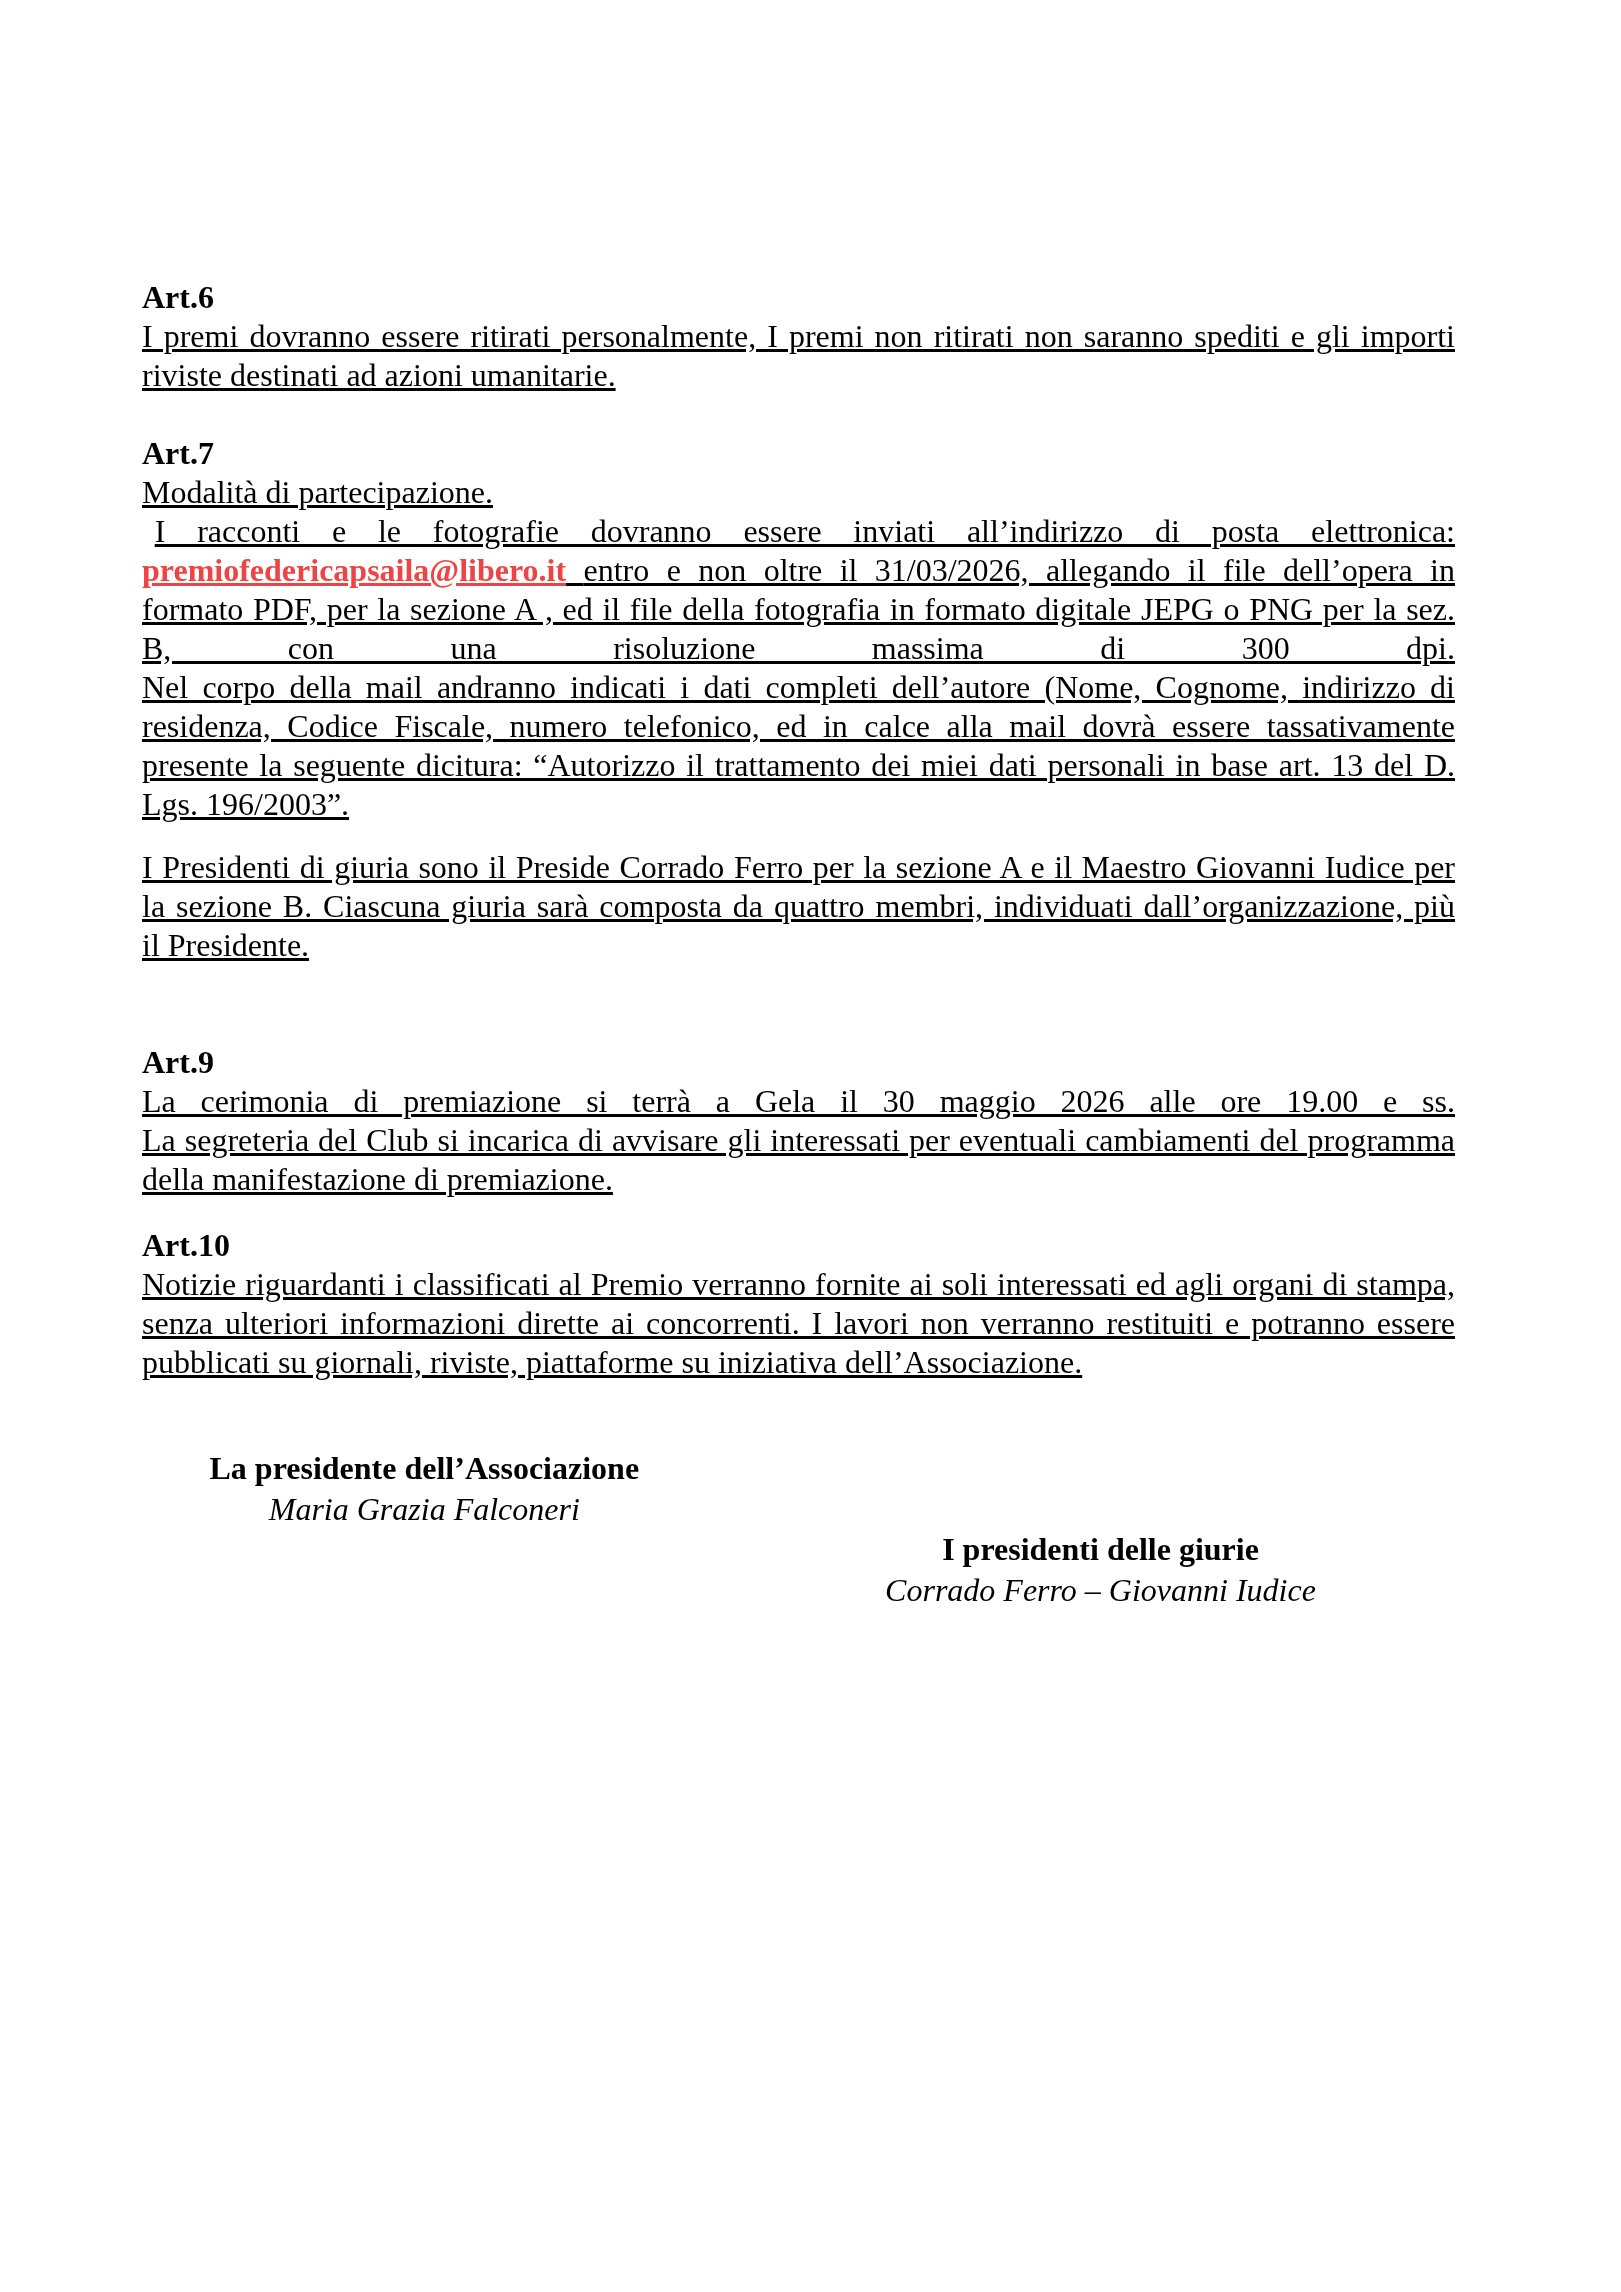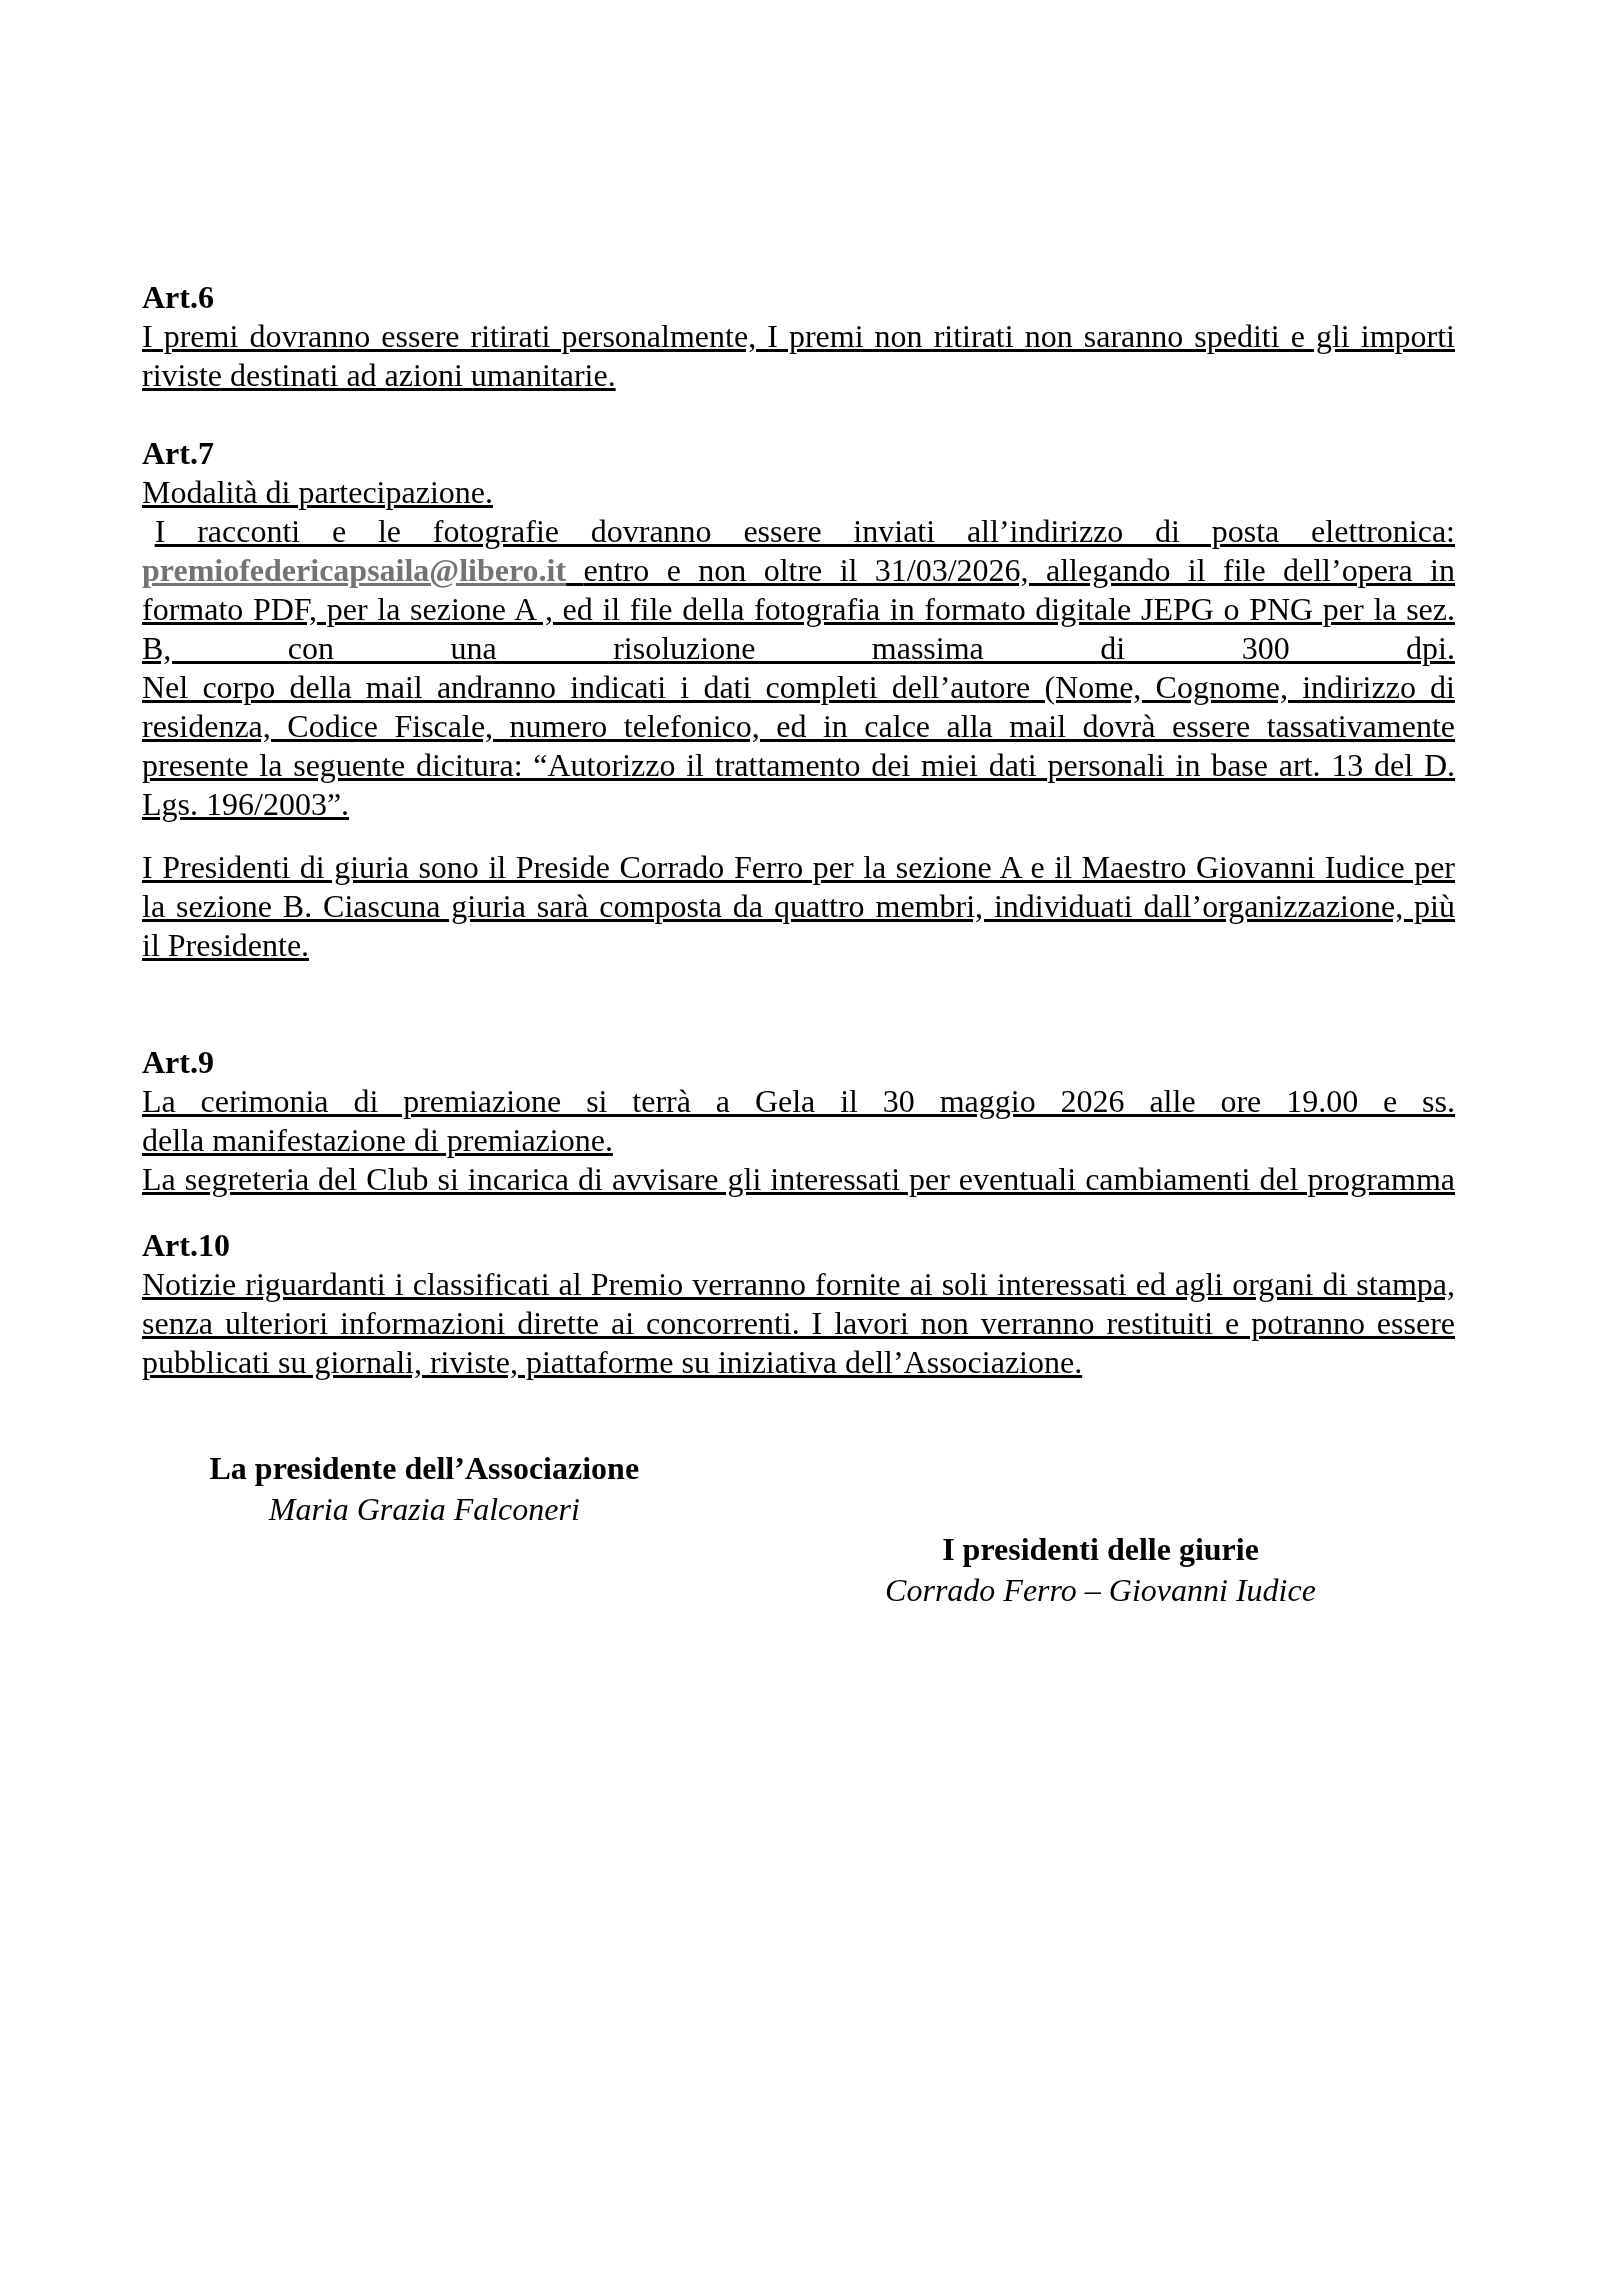--- a/index.html
+++ b/index.html
@@ -62,38 +62,38 @@
     <div id="articles-root">
         <section class="article" id="art6">
           <h2>Art.6</h2>
           <div class="line stretch">I premi dovranno essere ritirati personalmente, I premi non ritirati non saranno spediti e gli importi</div>
           <div class="line">riviste destinati ad azioni umanitarie.</div>
         </section>
         <section class="article" id="art7">
           <h2>Art.7</h2>
           <div class="line">Modalità di partecipazione.</div>
           <div class="line stretch indent">I racconti e le fotografie dovranno essere inviati all’indirizzo di posta elettronica:</div>
-          <div class="line stretch"><a class="email-link" style="color: #737373;">premiofedericapsaila@libero.it</a> <span>entro e non oltre il 31/03/2026, allegando il file dell’opera in</span></div>
+          <div class="line stretch"><a class="email-link" style="color: #ef4444;">premiofedericapsaila@libero.it</a> <span>entro e non oltre il 31/03/2026, allegando il file dell’opera in</span></div>
           <div class="line stretch">formato PDF, per la sezione A , ed il file della fotografia in formato digitale JEPG o PNG per la sez.</div>
           <div class="line stretch">B, con una risoluzione massima di 300 dpi.</div>
           <div class="line stretch">Nel corpo della mail andranno indicati i dati completi dell’autore (Nome, Cognome, indirizzo di</div>
           <div class="line stretch">residenza, Codice Fiscale, numero telefonico, ed in calce alla mail dovrà essere tassativamente</div>
           <div class="line stretch">presente la seguente dicitura: “Autorizzo il trattamento dei miei dati personali in base art. 13 del D.</div>
           <div class="line">Lgs. 196/2003”.</div>
         </section>
         <section class="article" id="art8">
           <div class="line stretch">I Presidenti di giuria sono il Preside Corrado Ferro per la sezione A e il Maestro Giovanni Iudice per</div>
           <div class="line stretch">la sezione B. Ciascuna giuria sarà composta da quattro membri, individuati dall’organizzazione, più</div>
           <div class="line">il Presidente.</div>
         </section>
         <section class="article" id="art9">
           <h2>Art.9</h2>
           <div class="line stretch">La cerimonia di premiazione si terrà a Gela il 30 maggio 2026 alle ore 19.00 e ss.</div>
+          <div class="line stretch">La segreteria del Club si incarica di avvisare gli interessati per eventuali cambiamenti del programma</div>
           <div class="line">della manifestazione di premiazione.</div>
-          <div class="line stretch">La segreteria del Club si incarica di avvisare gli interessati per eventuali cambiamenti del programma</div>
         </section>
         <section class="article" id="art10">
           <h2>Art.10</h2>
           <div class="line stretch">Notizie riguardanti i classificati al Premio verranno fornite ai soli interessati ed agli organi di stampa,</div>
           <div class="line stretch">senza ulteriori informazioni dirette ai concorrenti. I lavori non verranno restituiti e potranno essere</div>
           <div class="line">pubblicati su giornali, riviste, piattaforme su iniziativa dell’Associazione.</div>
         </section>
       </div>
 
     <div class="signatures">

